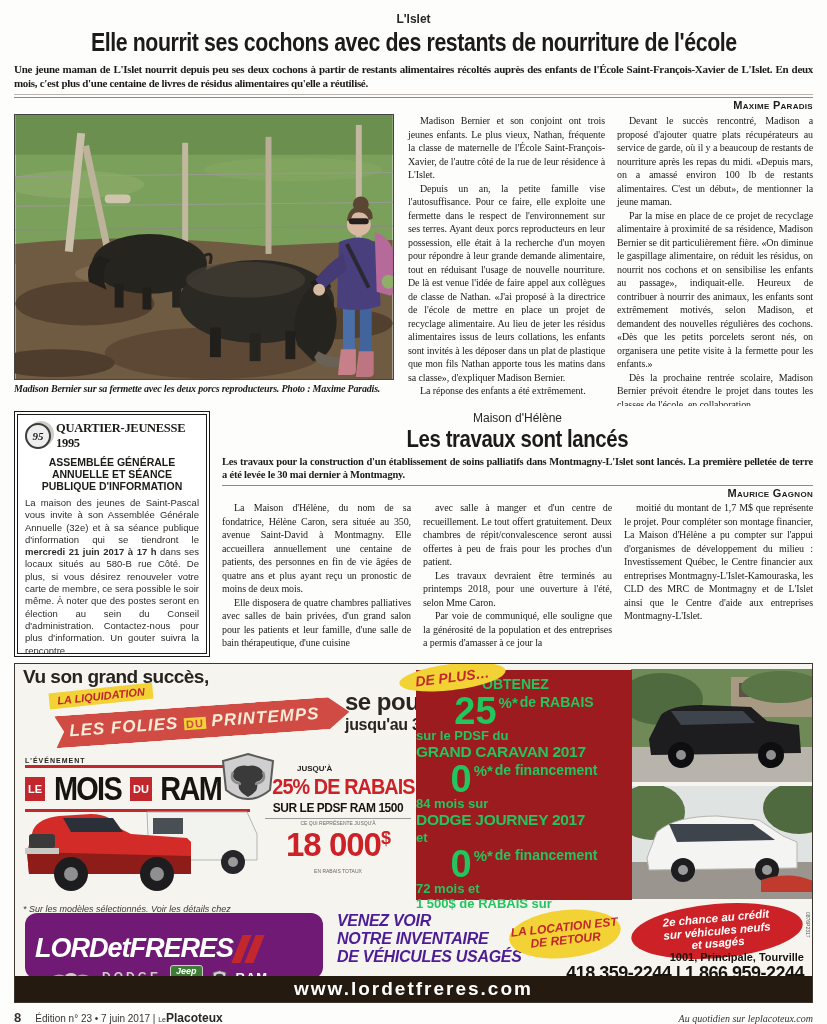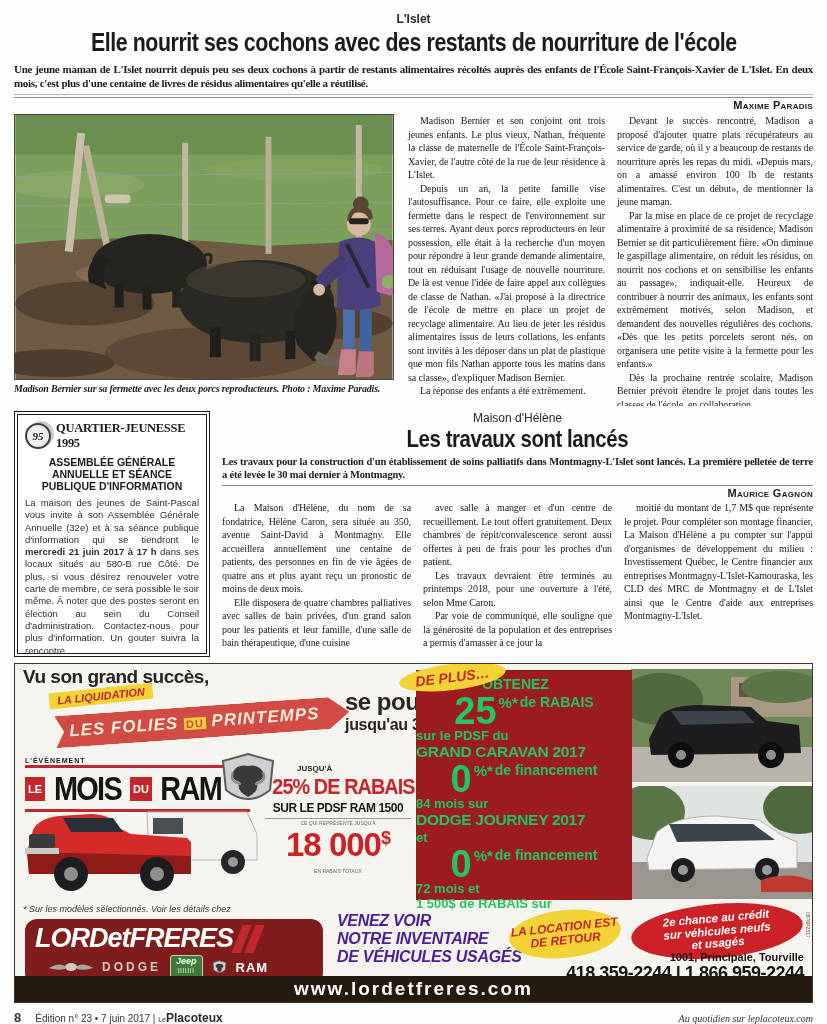--- a/index.html
+++ b/index.html
@@ -91,22 +91,22 @@
   .offer .big { font-weight:800; font-size:38px; line-height:34px; }
   .offer .pct { font-weight:800; font-size:15px; vertical-align:super; }
   .offer .beside { font-weight:700; font-size:14px; }
   .offer .ln { font-weight:700; font-size:13px; line-height:15px; }
   .offer .veh { font-weight:800; font-size:15.5px; line-height:17px; letter-spacing:-0.3px; }
   .offer .et { font-weight:800; font-size:13px; margin-top:2px; }
 
   .ad-photo { position:absolute; width:184px; height:113px; left:616px; overflow:hidden; }
   .ad-photo svg { display:block; }
 
-  .lord-box { position:absolute; left:10px; top:255px; width:298px; height:66px; background:#7f1d1d;
-              border-radius:12px; padding:4px 10px 0; }
+  .lord-box { position:absolute; left:10px; top:249px; width:298px; height:66px; background:#701a75;
+              border-radius:12px; padding:20px 10px 0; }
   .lord-name-row { display:flex; align-items:center; }
   .lord-name { color:#fff; font-weight:800; font-style:italic; font-size:27px; letter-spacing:-1px; white-space:nowrap; }
   .slash { display:inline-block; width:9px; height:28px; background:#c1272d; transform:skewX(-22deg); margin-left:4px; }
   .brand-row { display:flex; align-items:center; gap:9px; margin-top:1px; padding-left:14px; }
   .dodge-txt { color:#cfcbc4; font-weight:700; font-size:12px; letter-spacing:3px; }
   .jeep-badge { background:#3f7d36; border:1px solid #cfcbc4; border-radius:3px; color:#fff;
                 font-weight:700; font-style:italic; font-size:9px; padding:1px 5px 3px; line-height:9px; text-align:center; }
   .jeep-badge .grille { display:block; font-size:5px; letter-spacing:1px; color:#dfe8dc; }
   .ram-txt { color:#fff; font-weight:800; font-size:13px; letter-spacing:1px; }
 

